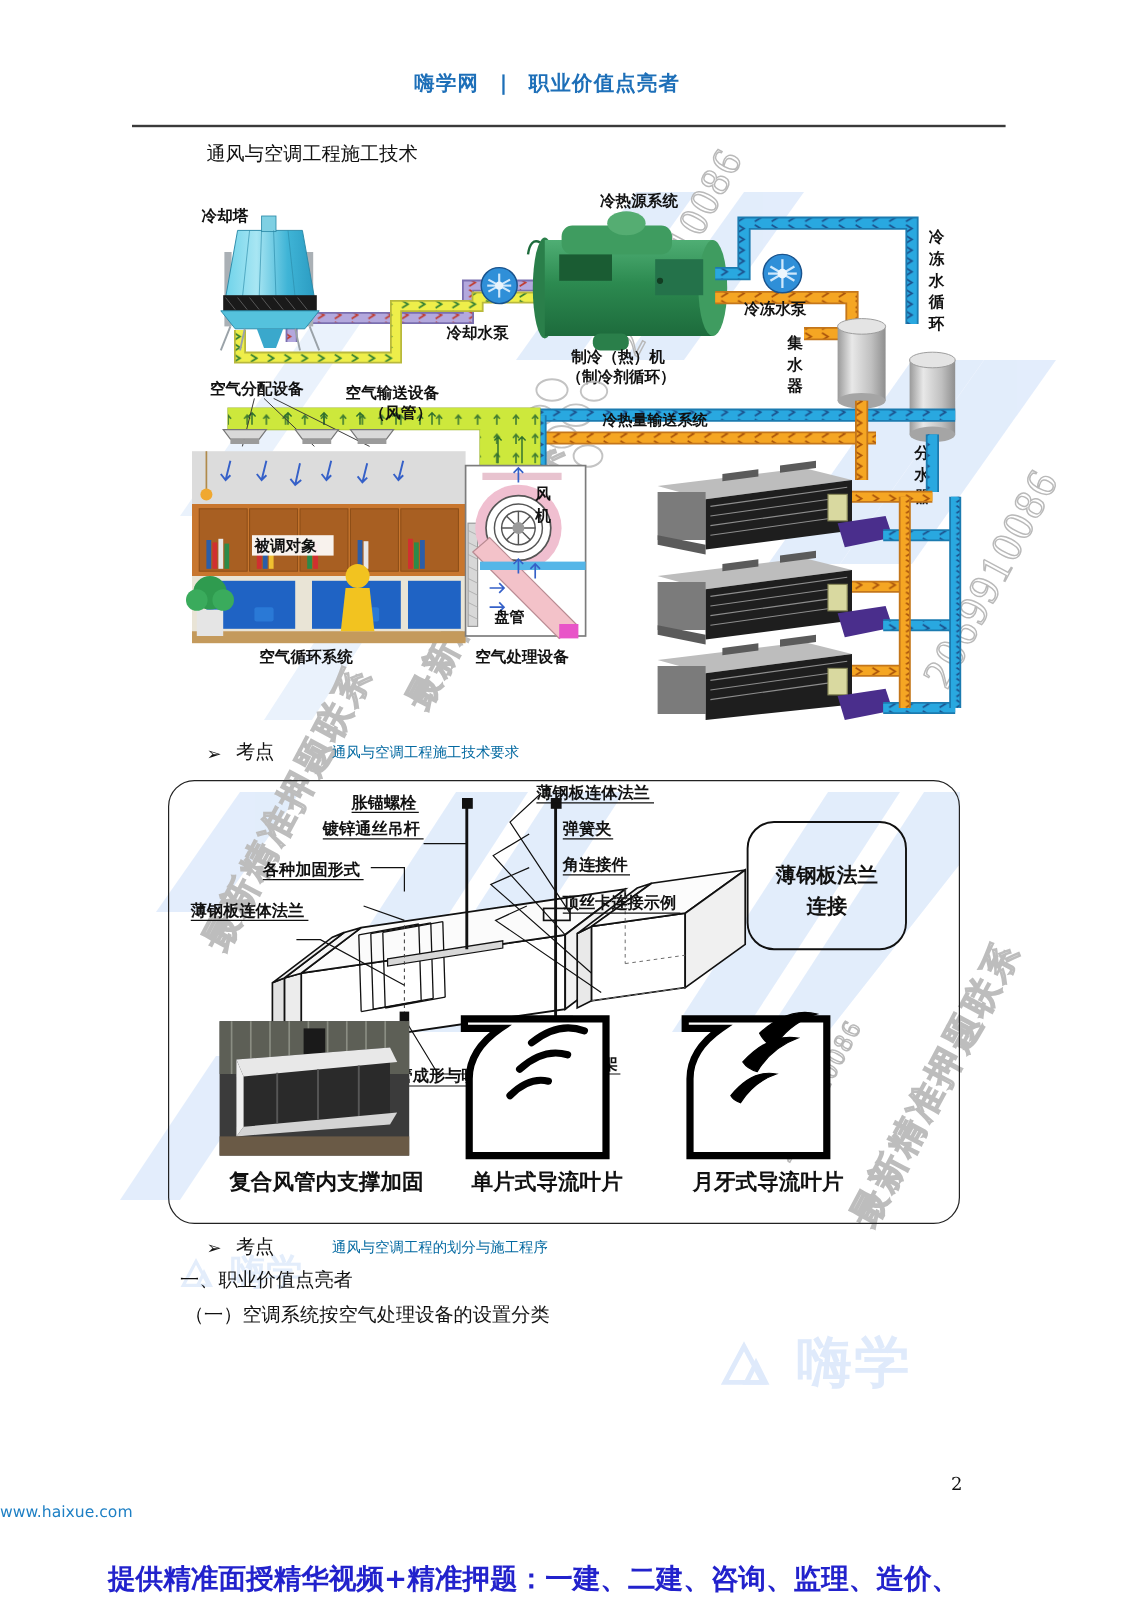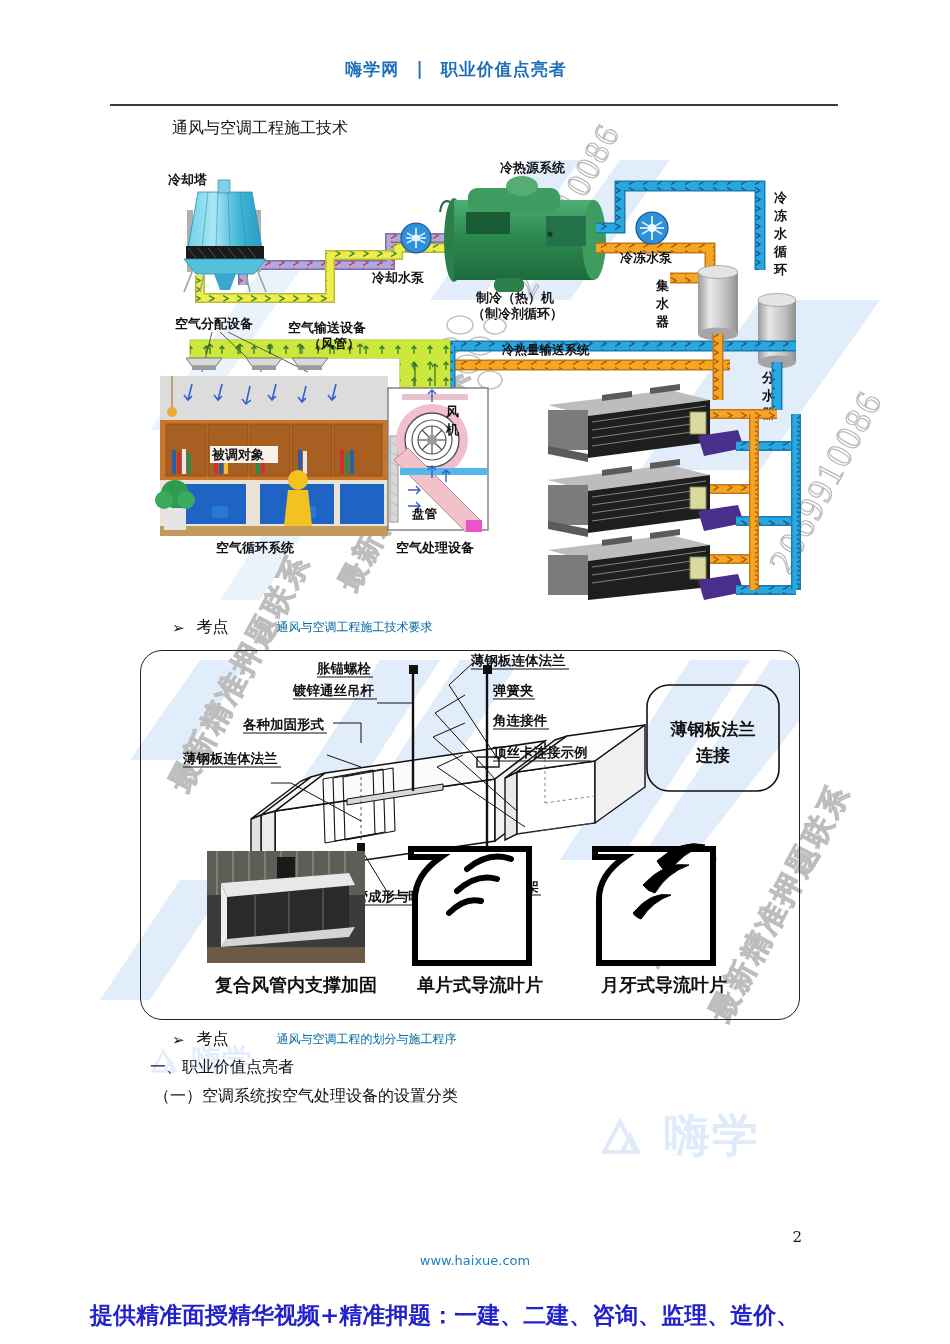--- a/index.html
+++ b/index.html
@@ -82,31 +82,31 @@
   .t-sec1 { left:150px; top:1057px; font-size:16px; }
   .t-sec2 { left:154px; top:1086px; font-size:16px; }
 
   
   .fig1 { position:absolute; left:150px; top:150px; width:660px; height:450px; z-index:4;text-align:center; }
   .fig1 svg { display:block; }
 
   
   .fig2 {
     position:absolute; left:140px; top:650px; width:660px; height:370px;
-    border:1.6px solid #222; border-radius:22px; background:transparent; z-index:4;padding-left:24px;
+    border:1.6px solid #222; border-radius:22px; background:transparent; z-index:4;
   }
   .fig2 svg { display:block; }
 
   
   .pagenum {
     position:absolute; right:148px; top:1228px; z-index:7;
     font-family:"DejaVu Serif","Liberation Serif",serif; font-size:15px; color:#111;
   }
   .foot-url {
-    position:absolute; left:0; top:1253px; width:950px; text-align:center; z-index:7;
+    position:absolute; left:0; top:1253px; width:950px; z-index:7;
     color:#1d7fc4; font-size:13px; font-family:"DejaVu Sans","Liberation Sans",sans-serif;
   }
   .foot-l1, .foot-l2 {
     position:absolute; left:90px; z-index:7;
     color:#2222cc; font-size:23px; font-weight:700;
     font-family:"DejaVu Serif","Liberation Serif", serif;
     white-space:nowrap;
   }
   .foot-l1 { top:1268px;margin-top:32px; }
   .foot-l2 { top:1302px; }

